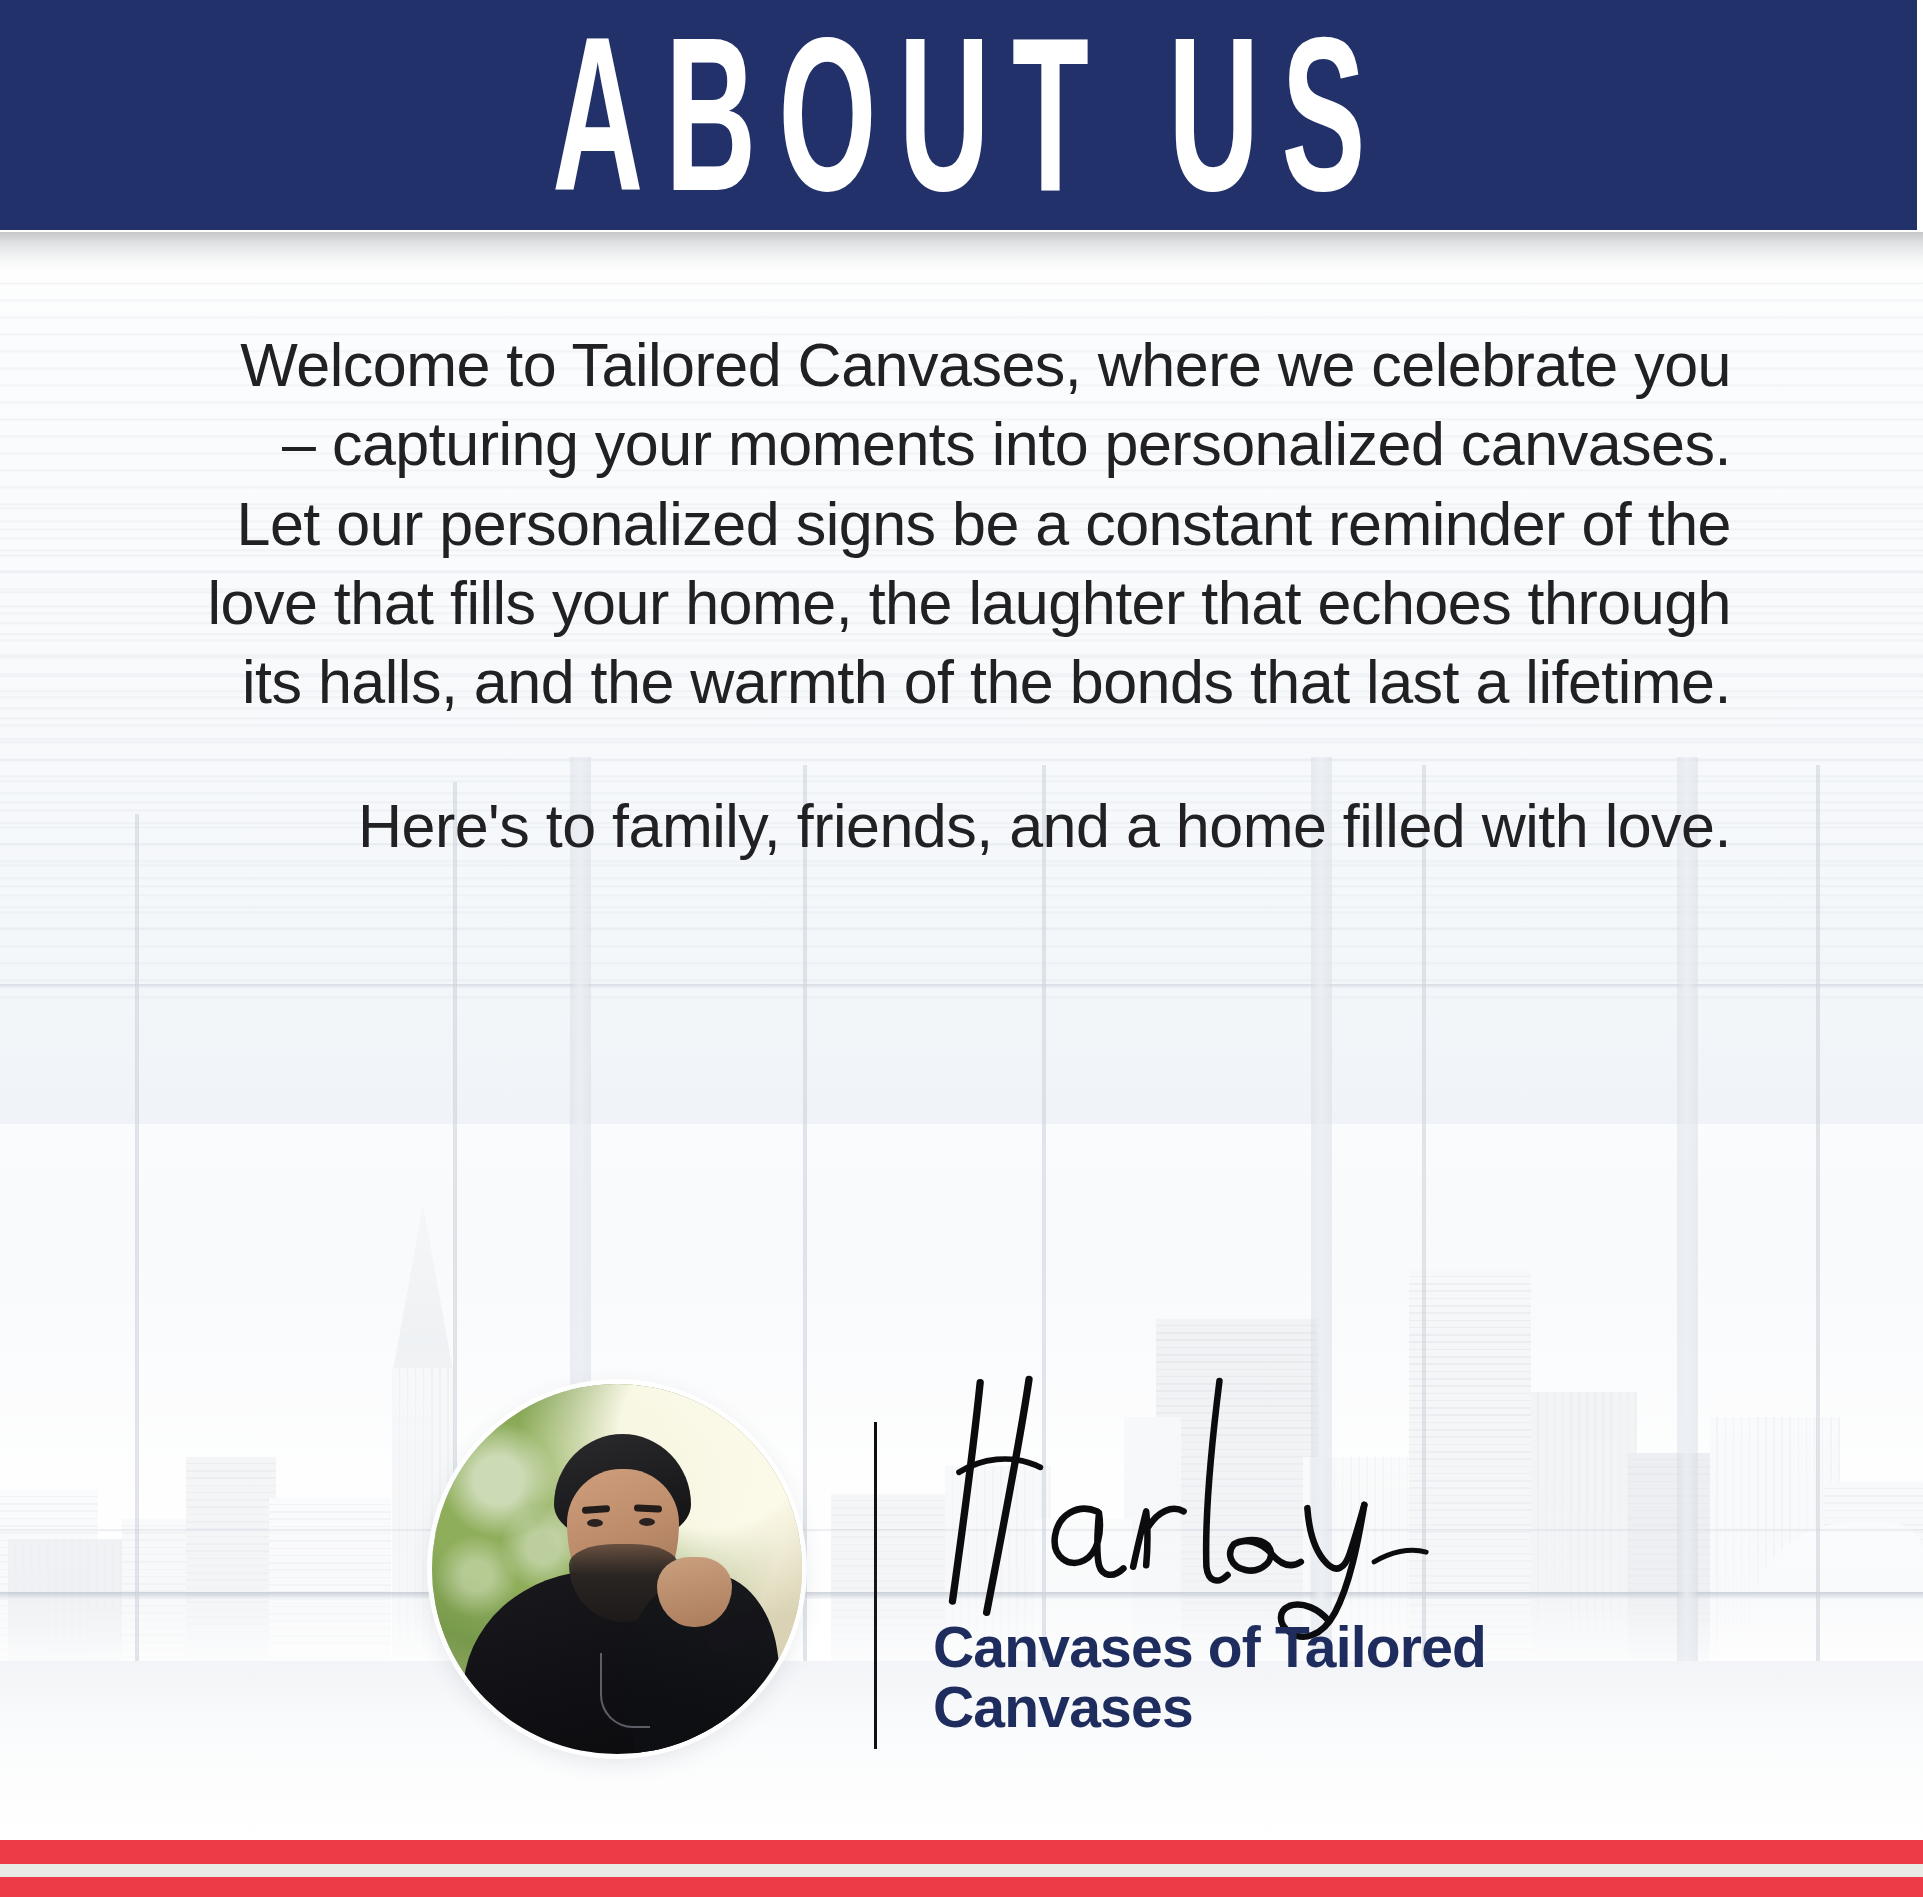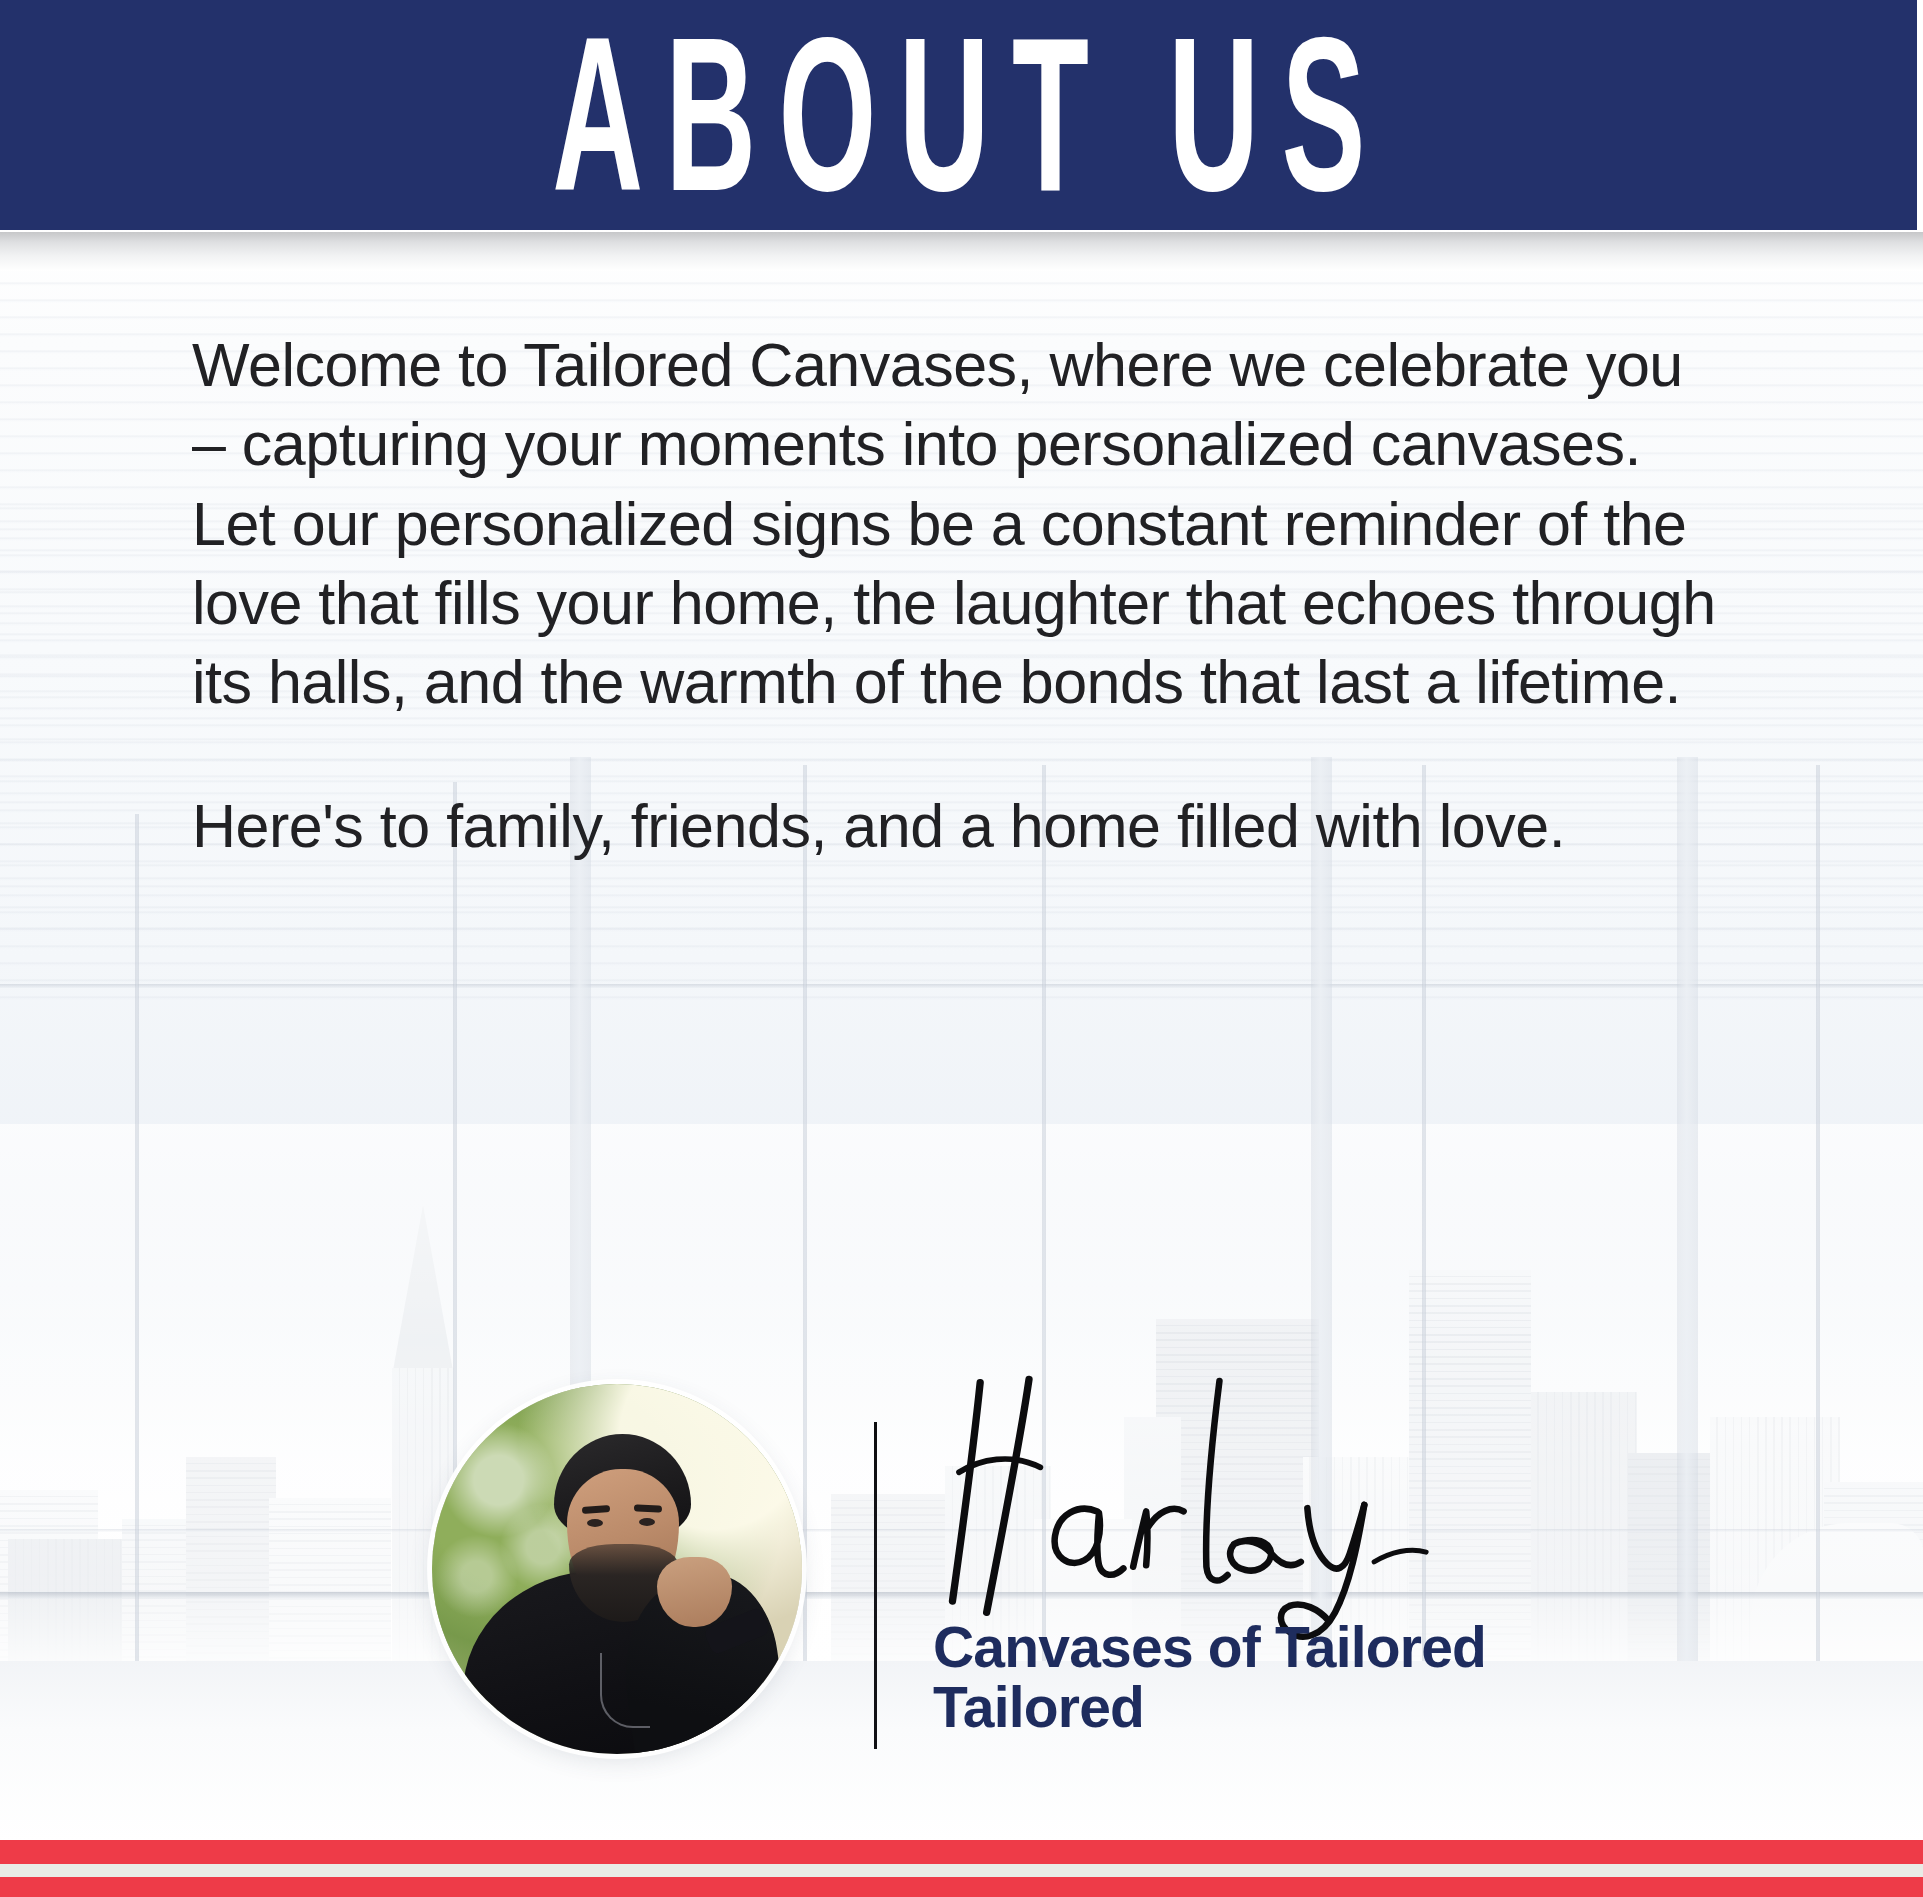--- a/index.html
+++ b/index.html
@@ -145,21 +145,21 @@
     transform-origin:center center;
     white-space:nowrap;
     padding-left:37px;
     text-align:center;
   }
 
   
   .body-copy {
     position:absolute;
     left:192px; top:326px; width:1539px;
-    text-align:left;
+    text-align:right;
     color:#212124;
     font-family:"Liberation Sans", sans-serif;
     font-size:61px;
     line-height:1.30;
     letter-spacing:-0.5px;
     font-weight:400;
   }
   .body-copy p { margin:0; }
   .body-copy .gap { height:65px; }
 
@@ -414,21 +414,21 @@
         <path d="M584 168 C576 216 566 266 548 300 C532 330 508 336 492 324 C478 314 478 298 492 292
                  C508 286 528 296 540 310" stroke-width="8"></path>
 
         <path d="M596 238 C616 226 640 220 660 226" stroke-width="6"></path>
       </g>
     </svg>
   </div>
 
   <div class="founder-role">
     <div>Canvases of Tailored</div>
-    <div>Tailored</div>
+    <div>Canvases</div>
   </div>
 
   <div class="stripe red1"></div>
   <div class="stripe gap"></div>
   <div class="stripe red2"></div>
 
 </div>
 
 
 </body></html>

